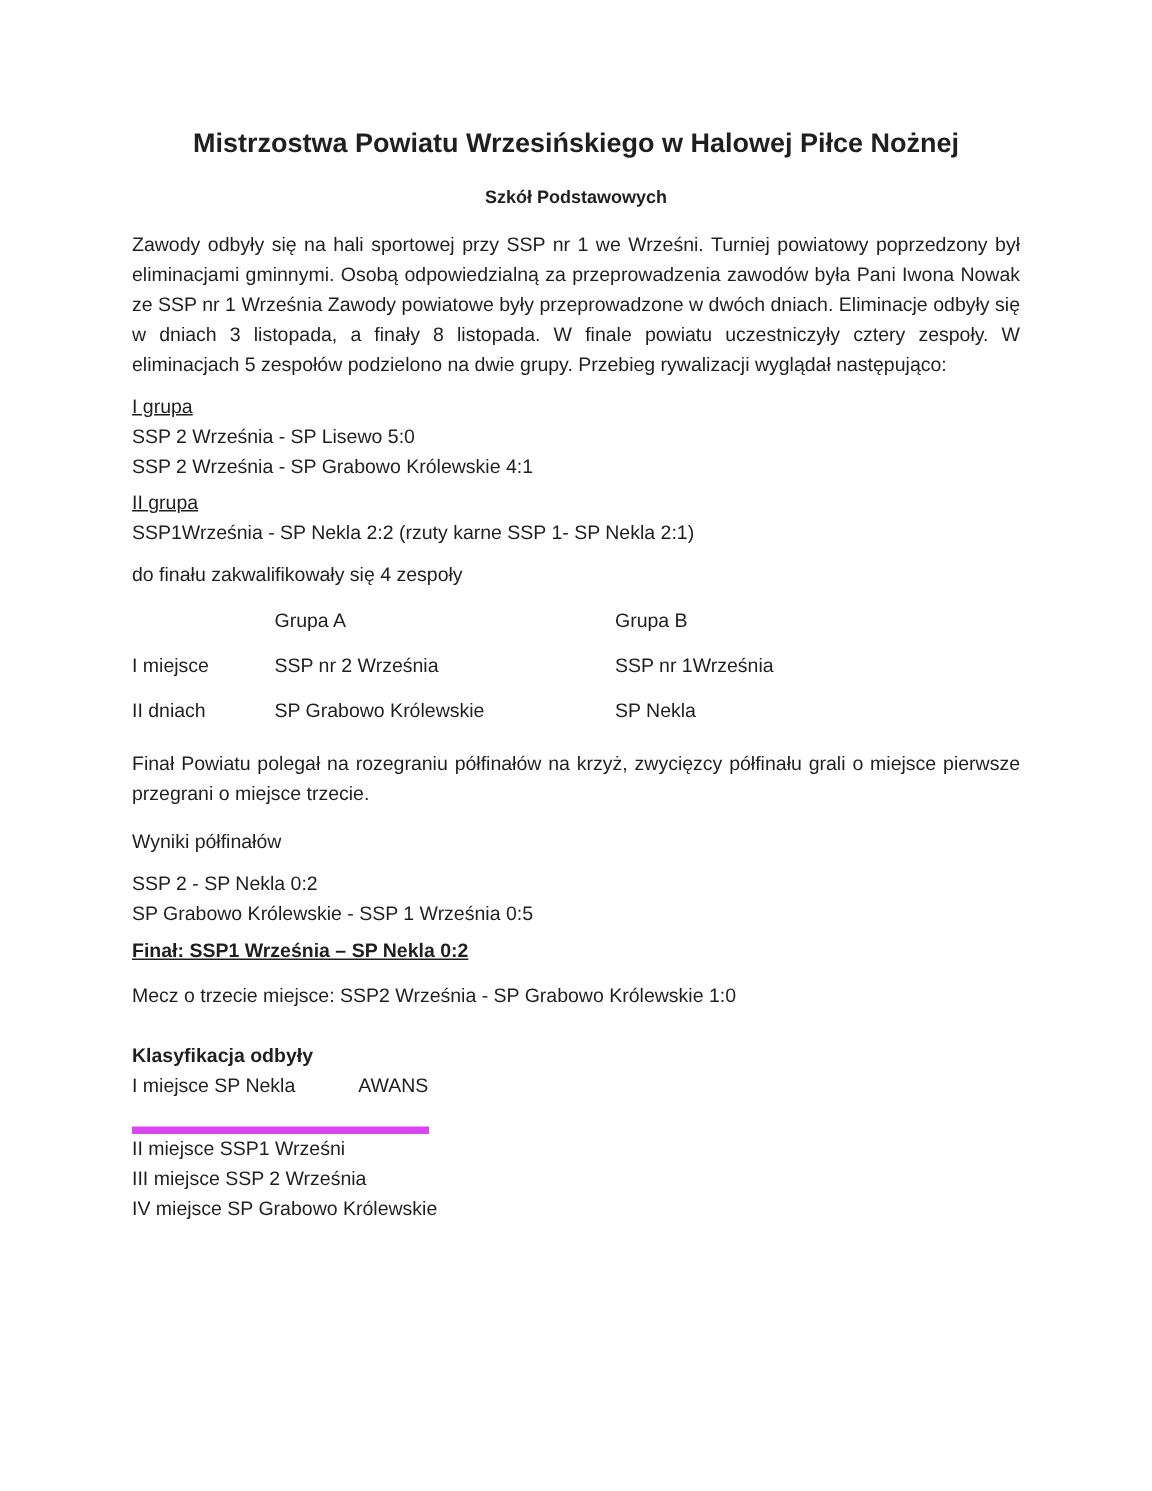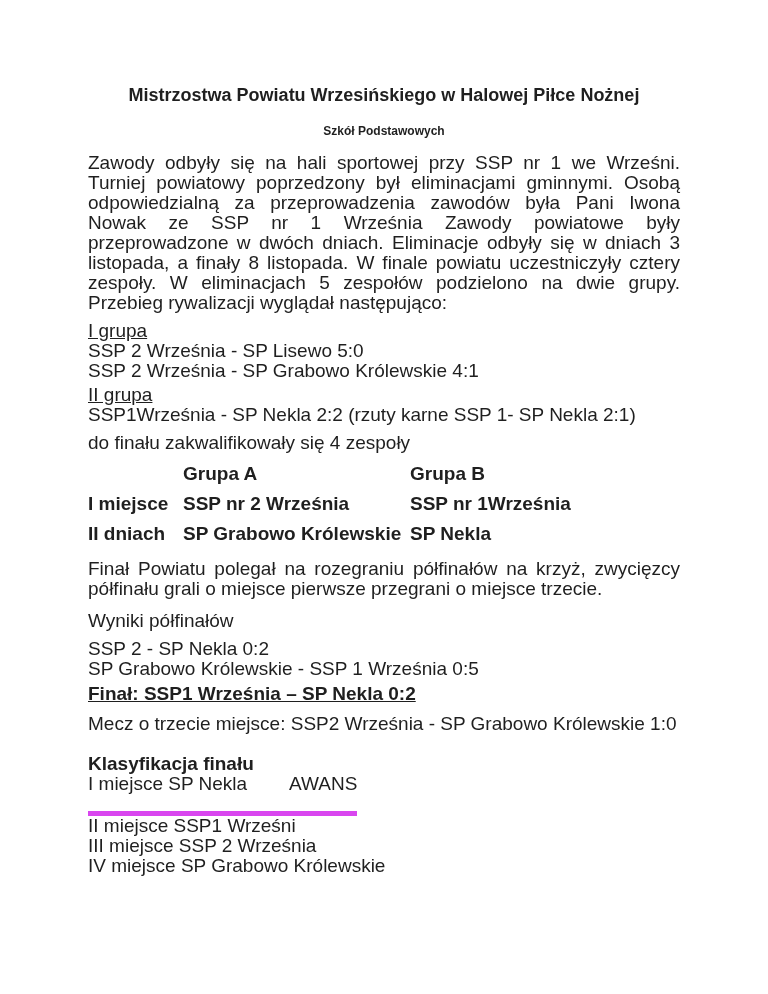--- a/index.html
+++ b/index.html
@@ -29,21 +29,21 @@
     margin: 0;
   }
   .doc-subtitle {
     font-size: 12px;
     line-height: 24px;
     font-weight: bold;
     text-align: center;
     margin: 12px 0 0 0;
   }
   .body-text {
-    font-size: 19px;
+    font-size: 13px;
     line-height: 20px;
   }
   .intro {
     margin: 10px 0 0 0;
     text-align: justify;
   }
   .group-block {
     margin: 8px 0 0 0;
   }
   .group-block.second {
@@ -57,21 +57,20 @@
   }
   .qualifier {
     margin: 8px 0 0 0;
   }
   .groups-table {
     margin-top: 11px;
     display: grid;
     grid-template-columns: 95px 227px 1fr;
     grid-auto-rows: 30px;
     align-items: start;
-    font-weight: bold;
   }
   .final-desc {
     margin: 5px 0 0 0;
     text-align: justify;
   }
   .semis-heading {
     margin: 12px 0 0 0;
   }
   .semis-block {
     margin: 8px 0 0 0;
@@ -144,21 +143,21 @@
   <div class="body-text semis-block">
     <div class="result-line">SSP 2 - SP Nekla 0:2</div>
     <div class="result-line">SP Grabowo Królewskie - SSP 1 Września 0:5</div>
   </div>
 
   <p class="body-text final-line">Finał: SSP1 Września – SP Nekla 0:2</p>
 
   <p class="body-text third-place">Mecz o trzecie miejsce: SSP2 Września - SP Grabowo Królewskie 1:0</p>
 
   <div class="body-text classification">
-    <div class="place-line classification-heading">Klasyfikacja finału</div>
+    <div class="place-line classification-heading">Klasyfikacja odbyły</div>
     <div class="place-line">
       <span class="first-place-wrap"><span>I miejsce SP Nekla</span><span class="tab-gap"></span><span>AWANS</span></span>
     </div>
     <div class="place-line">II miejsce SSP1 Wrześni</div>
     <div class="place-line">III miejsce SSP 2 Września</div>
     <div class="place-line">IV miejsce SP Grabowo Królewskie</div>
   </div>
 
 </div>
 

